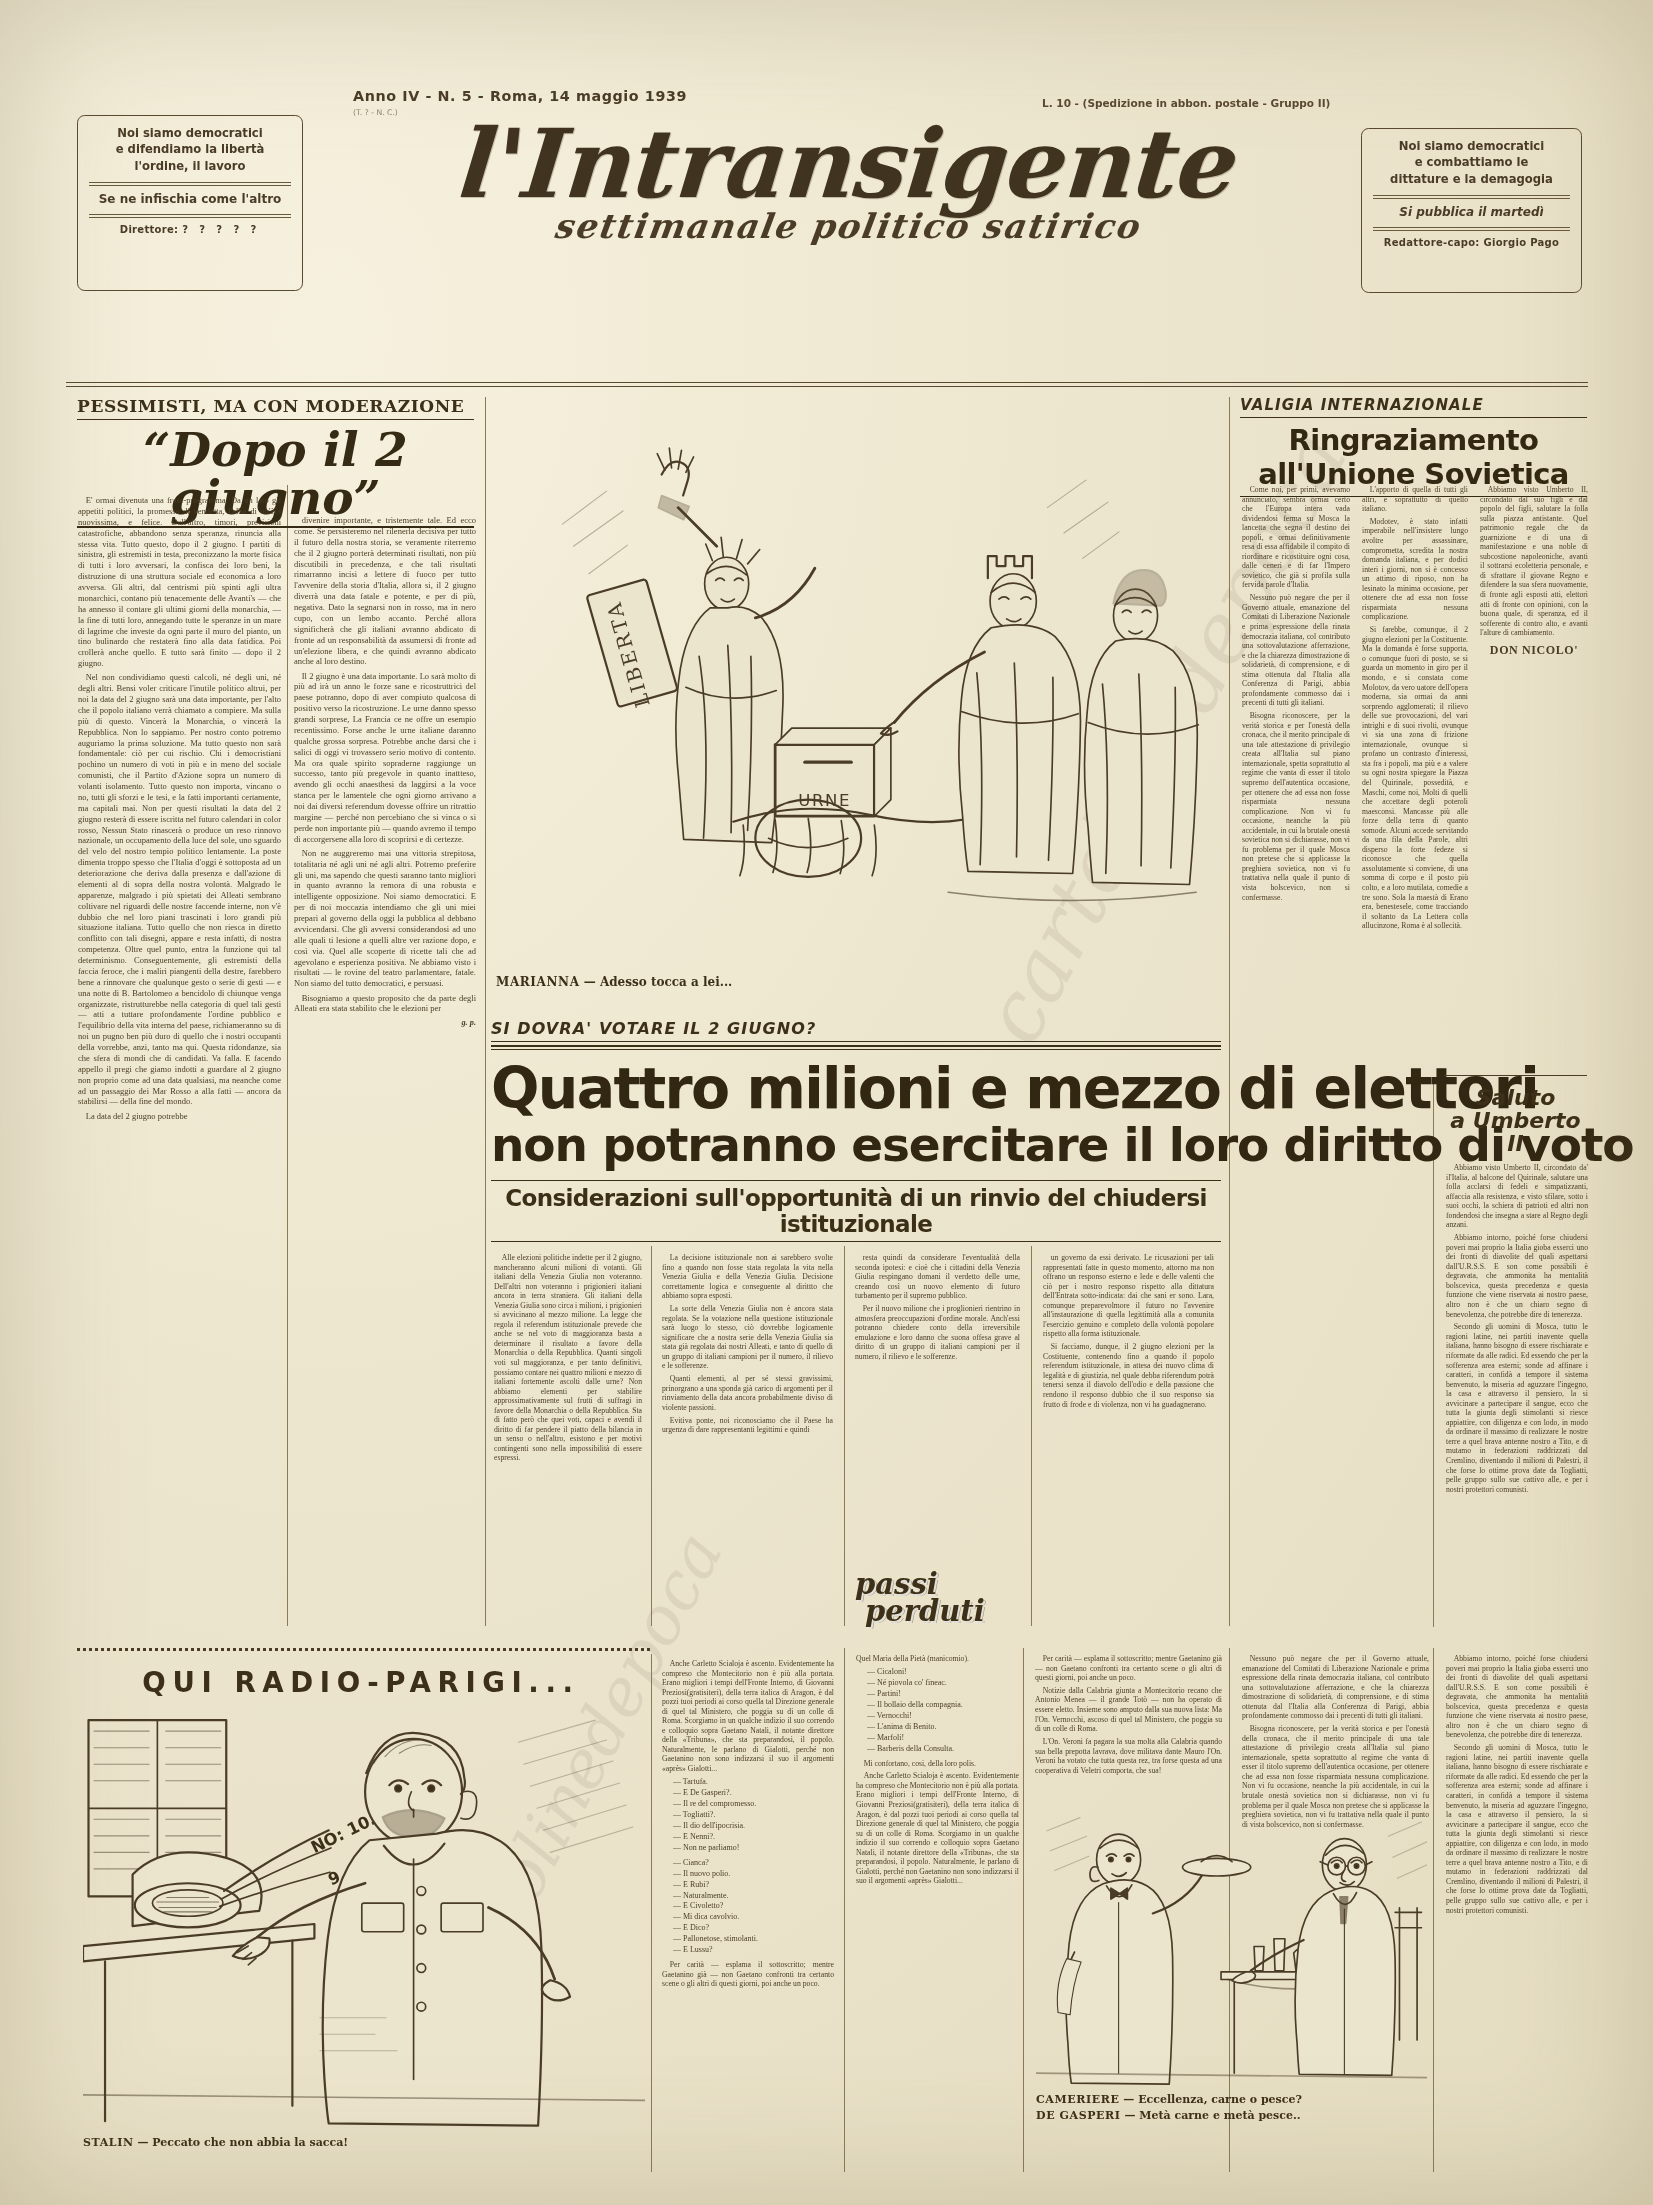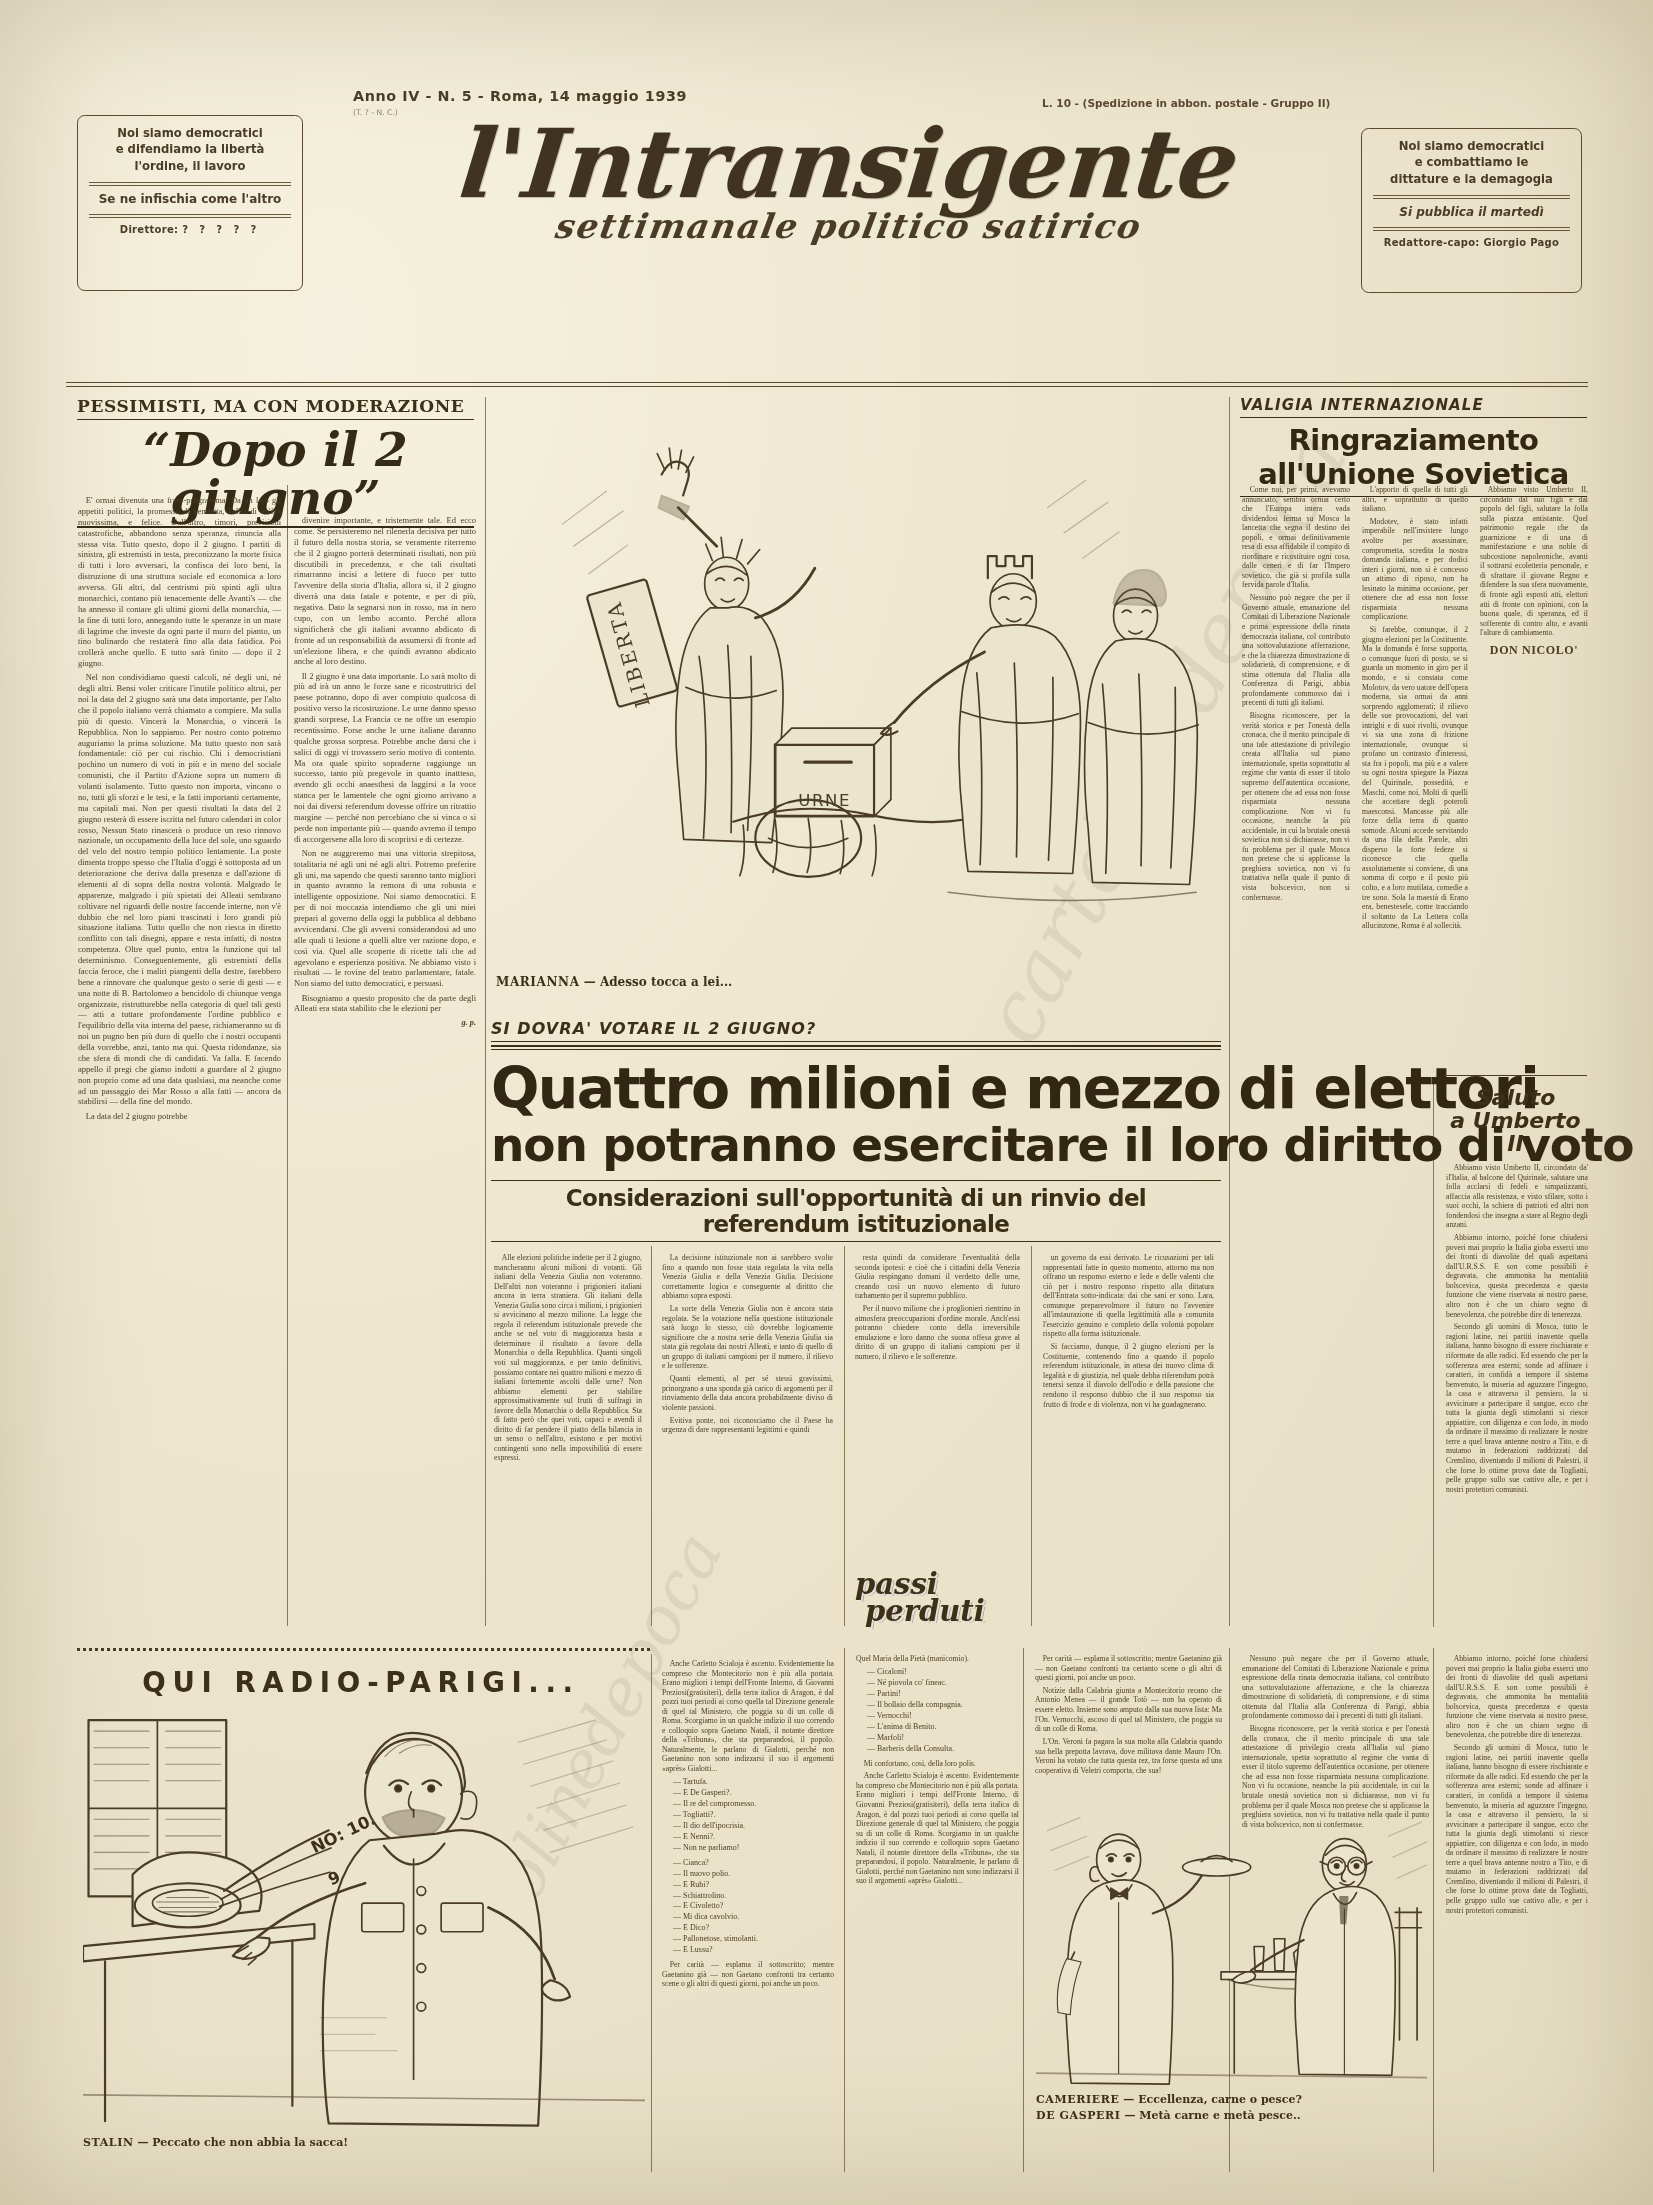--- a/index.html
+++ b/index.html
@@ -344,21 +344,21 @@
   <div class="cap" style="position:absolute;left:496px;top:975px;width:717px;">
     <span class="nm">MARIANNA</span>
     <span>— Adesso tocca a lei...</span>
   </div>
 
   <div style="position:absolute;left:491px;top:1019px;width:730px;">
     <div class="kicker-ital">SI DOVRA' VOTARE IL 2 GIUGNO?</div>
     <div class="rule-dbl" style="margin-top:3.3px;"></div>
     <div class="bighead" style="margin-top:10px;">Quattro milioni e mezzo di elettori</div>
     <div class="bighead l2" style="margin-top:3.3px;">non potranno esercitare il loro diritto di voto</div>
-    <div class="subhead" style="margin-top:12px;">Considerazioni sull'opportunità di un rinvio del referendum istituzionale</div>
+    <div class="subhead" style="margin-top:12px;">Considerazioni sull'opportunità di un rinvio del chiudersi istituzionale</div>
   </div>
 
   <div class="body-col tiny" style="position:absolute;left:494px;top:1253px;width:148px;height:369px;overflow:hidden;">
     <p>Alle elezioni politiche indette per il 2 giugno, mancheranno alcuni milioni di votanti. Gli italiani della Venezia Giulia non voteranno. Dell'altri non voteranno i prigionieri italiani ancora in terra straniera. Gli italiani della Venezia Giulia sono circa i milioni, i prigionieri si avvicinano al mezzo milione. La legge che regola il referendum istituzionale prevede che anche se nel voto di maggioranza basta a determinare il risultato a favore della Monarchia o della Repubblica. Quanti singoli voti sul maggioranza, e per tanto definitivi, possiamo contare nei quattro milioni e mezzo di italiani fortemente ascolti dalle urne? Non abbiamo elementi per stabilire approssimativamente sul frutti di suffragi in favore della Monarchia o della Repubblica. Sta di fatto però che quei voti, capaci e avendi il diritto di far pendere il piatto della bilancia in un senso o nell'altro, esistono e per motivi contingenti sono nella impossibilità di essere espressi.</p>
   </div>
   <div class="body-col tiny" style="position:absolute;left:662px;top:1253px;width:171px;height:369px;overflow:hidden;">
     <p>La decisione istituzionale non ai sarebbero svolte fino a quando non fosse stata regolata la vita nella Venezia Giulia e della Venezia Giulia. Decisione correttamente logica e conseguente al dirittto che abbiamo sopra esposti.</p>
     <p>La sorte della Venezia Giulia non è ancora stata regolata. Se la votazione nella questione istituzionale sarà luogo lo stesso, ciò dovrebbe logicamente significare che a nostra serie della Venezia Giulia sia stata già regolata dai nostri Alleati, e tanto di quello di un gruppo di italiani campioni per il numero, il rilievo e le sofferenze.</p>
     <p>Quanti elementi, al per sé stessi gravissimi, prinorgrano a una sponda già carico di argomenti per il rinviamento della data ancora probabilmente diviso di violente passioni.</p>
     <p>Evitiva ponte, noi riconosciamo che il Paese ha urgenza di dare rappresentanti legittimi e quindi</p>
@@ -522,21 +522,21 @@
       <li>Il re del compromesso.</li>
       <li>Togliatti?.</li>
       <li>Il dio dell'ipocrisia.</li>
       <li>E Nenni?.</li>
       <li>Non ne parliamo!</li>
     </ul>
     <ul class="plain list-col" style="margin-top:4.4px;">
       <li>Cianca?</li>
       <li>Il nuovo polio.</li>
       <li>E Rubi?</li>
-      <li>Schiattrolino.</li>
+      <li>Naturalmente.</li>
       <li>E Civoletto?</li>
       <li>Mi dica cavolvio.</li>
       <li>E Dico?</li>
       <li>Pallonetose, stimolanti.</li>
       <li>E Lussu?</li>
     </ul>
     <p style="margin-top:4.4px;">Per carità — esplama il sottoscritto; mentre Gaetanino già — non Gaetano confronti tra certanto scene o gli altri di questi giorni, poi anche un poco.</p>
   </div>
 
   <div class="body-col tiny" style="position:absolute;left:1035px;top:1654px;width:187px;height:430px;overflow:hidden;">

